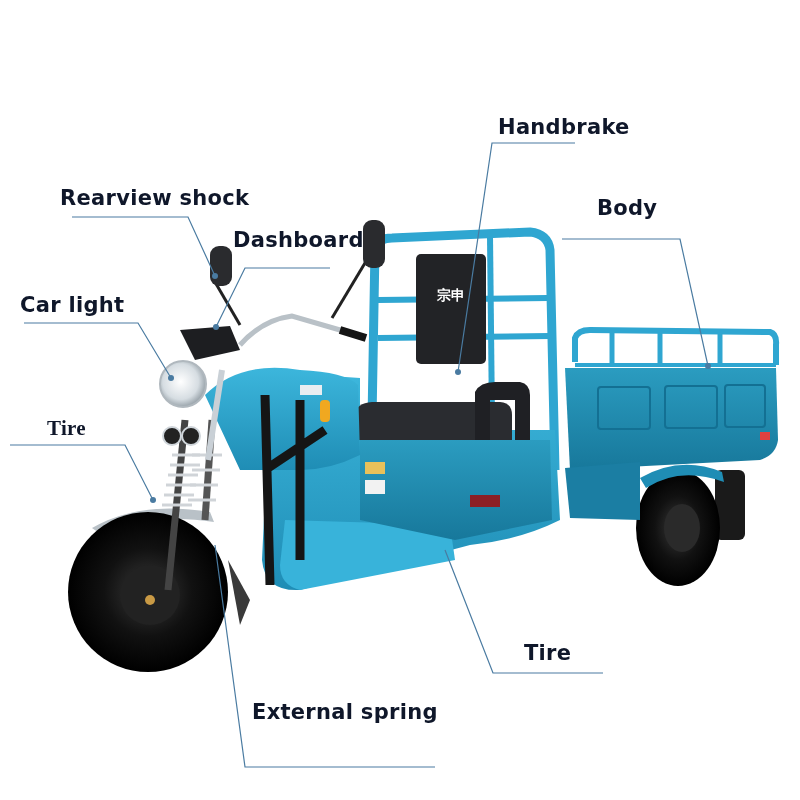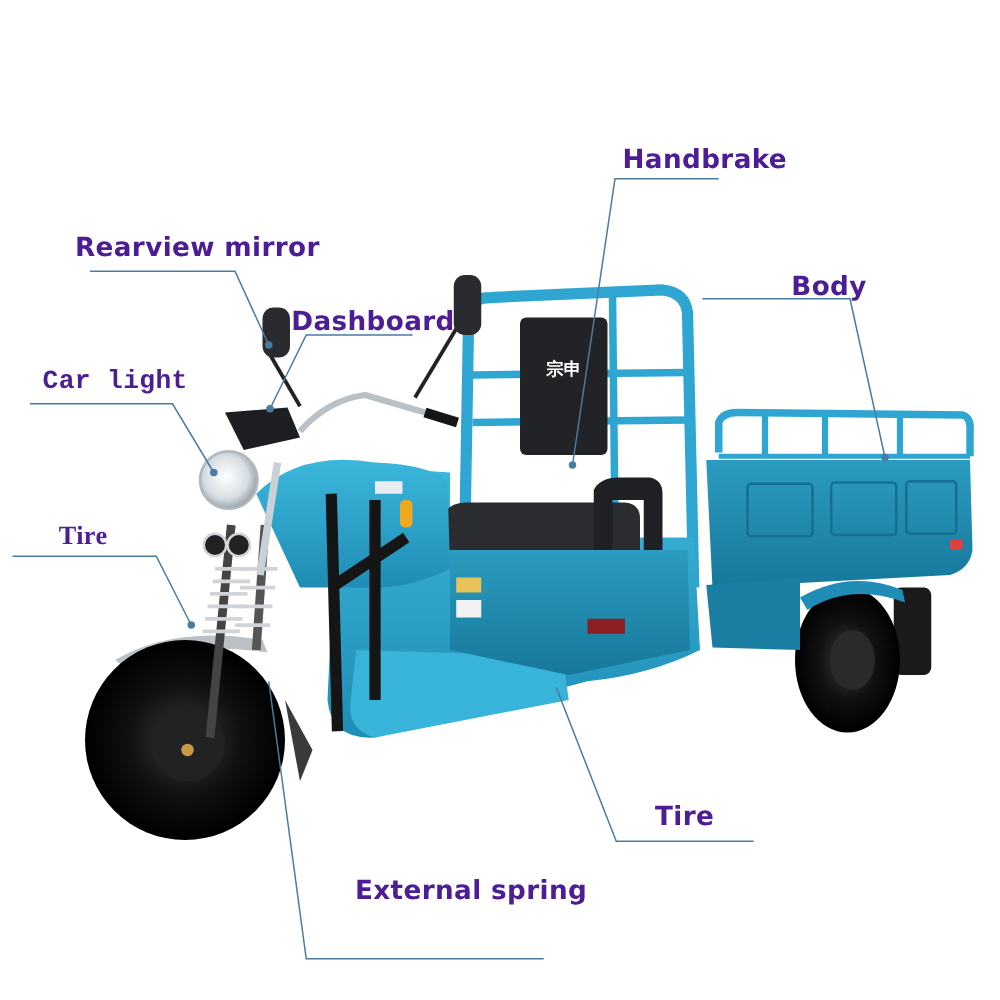--- a/index.html
+++ b/index.html
@@ -1,19 +1,19 @@
 <!DOCTYPE html>
 <html><head>
 <meta charset="utf-8">
 <style>
   html, body { margin:0; padding:0; background:#ffffff; }
   body { width:800px; height:800px; position:relative; overflow:hidden; font-family:"DejaVu Sans", "Liberation Sans", sans-serif; }
   #stage { position:absolute; left:0; top:0; width:800px; height:800px; }
-  .label { position:absolute; color:#4c1d95; font-size:21px; font-weight:bold; letter-spacing:0.3px; white-space:nowrap; line-height:1.2; }
-  .label.multi { white-space:normal; width:200px; line-height:29px;margin-left:32px; }
+  .label { position:absolute; color:#0f172a; font-size:21px; font-weight:bold; letter-spacing:0.3px; white-space:nowrap; line-height:1.2; }
+  .label.multi { white-space:normal; width:200px; line-height:29px; }
   svg { position:absolute; left:0; top:0; }
 </style>
 </head>
 <body>
 
 <div id="stage">
 
   <svg width="800" height="800" viewBox="0 0 800 800">
     <defs>
       <linearGradient id="teal" x1="0" y1="0" x2="0" y2="1">
@@ -146,24 +146,24 @@
     <g fill="#4a7ba1">
       <circle cx="215" cy="276" r="3"></circle>
       <circle cx="216" cy="327" r="3"></circle>
       <circle cx="171" cy="378" r="3"></circle>
       <circle cx="153" cy="500" r="3"></circle>
       <circle cx="458" cy="372" r="3"></circle>
       <circle cx="708" cy="366" r="3"></circle>
     </g>
   </svg>
 
-  <div class="label" style="left:60px; top:186px;">Rearview mirror</div>
-  <div class="label" style="left:233px; top:245px;">Dashboard</div>
-  <div class="label" style="left:34px; top:293px;font-family:Liberation Mono, monospace;">Car light</div>
+  <div class="label" style="left:60px; top:186px;">Rearview shock</div>
+  <div class="label" style="left:233px; top:228px;">Dashboard</div>
+  <div class="label" style="left:20px; top:293px;">Car light</div>
   <div class="label" style="left:47px; top:416px;font-family:Liberation Serif, serif;">Tire</div>
   <div class="label" style="left:498px; top:115px;">Handbrake</div>
-  <div class="label" style="left:597px; top:217px;margin-left:36px;">Body</div>
+  <div class="label" style="left:597px; top:196px;">Body</div>
   <div class="label" style="left:524px; top:641px;">Tire</div>
   <div class="label multi" style="left:252px; top:698px;">
     <div>External spring</div>
   </div>
 
 </div>
 
 </body></html>

